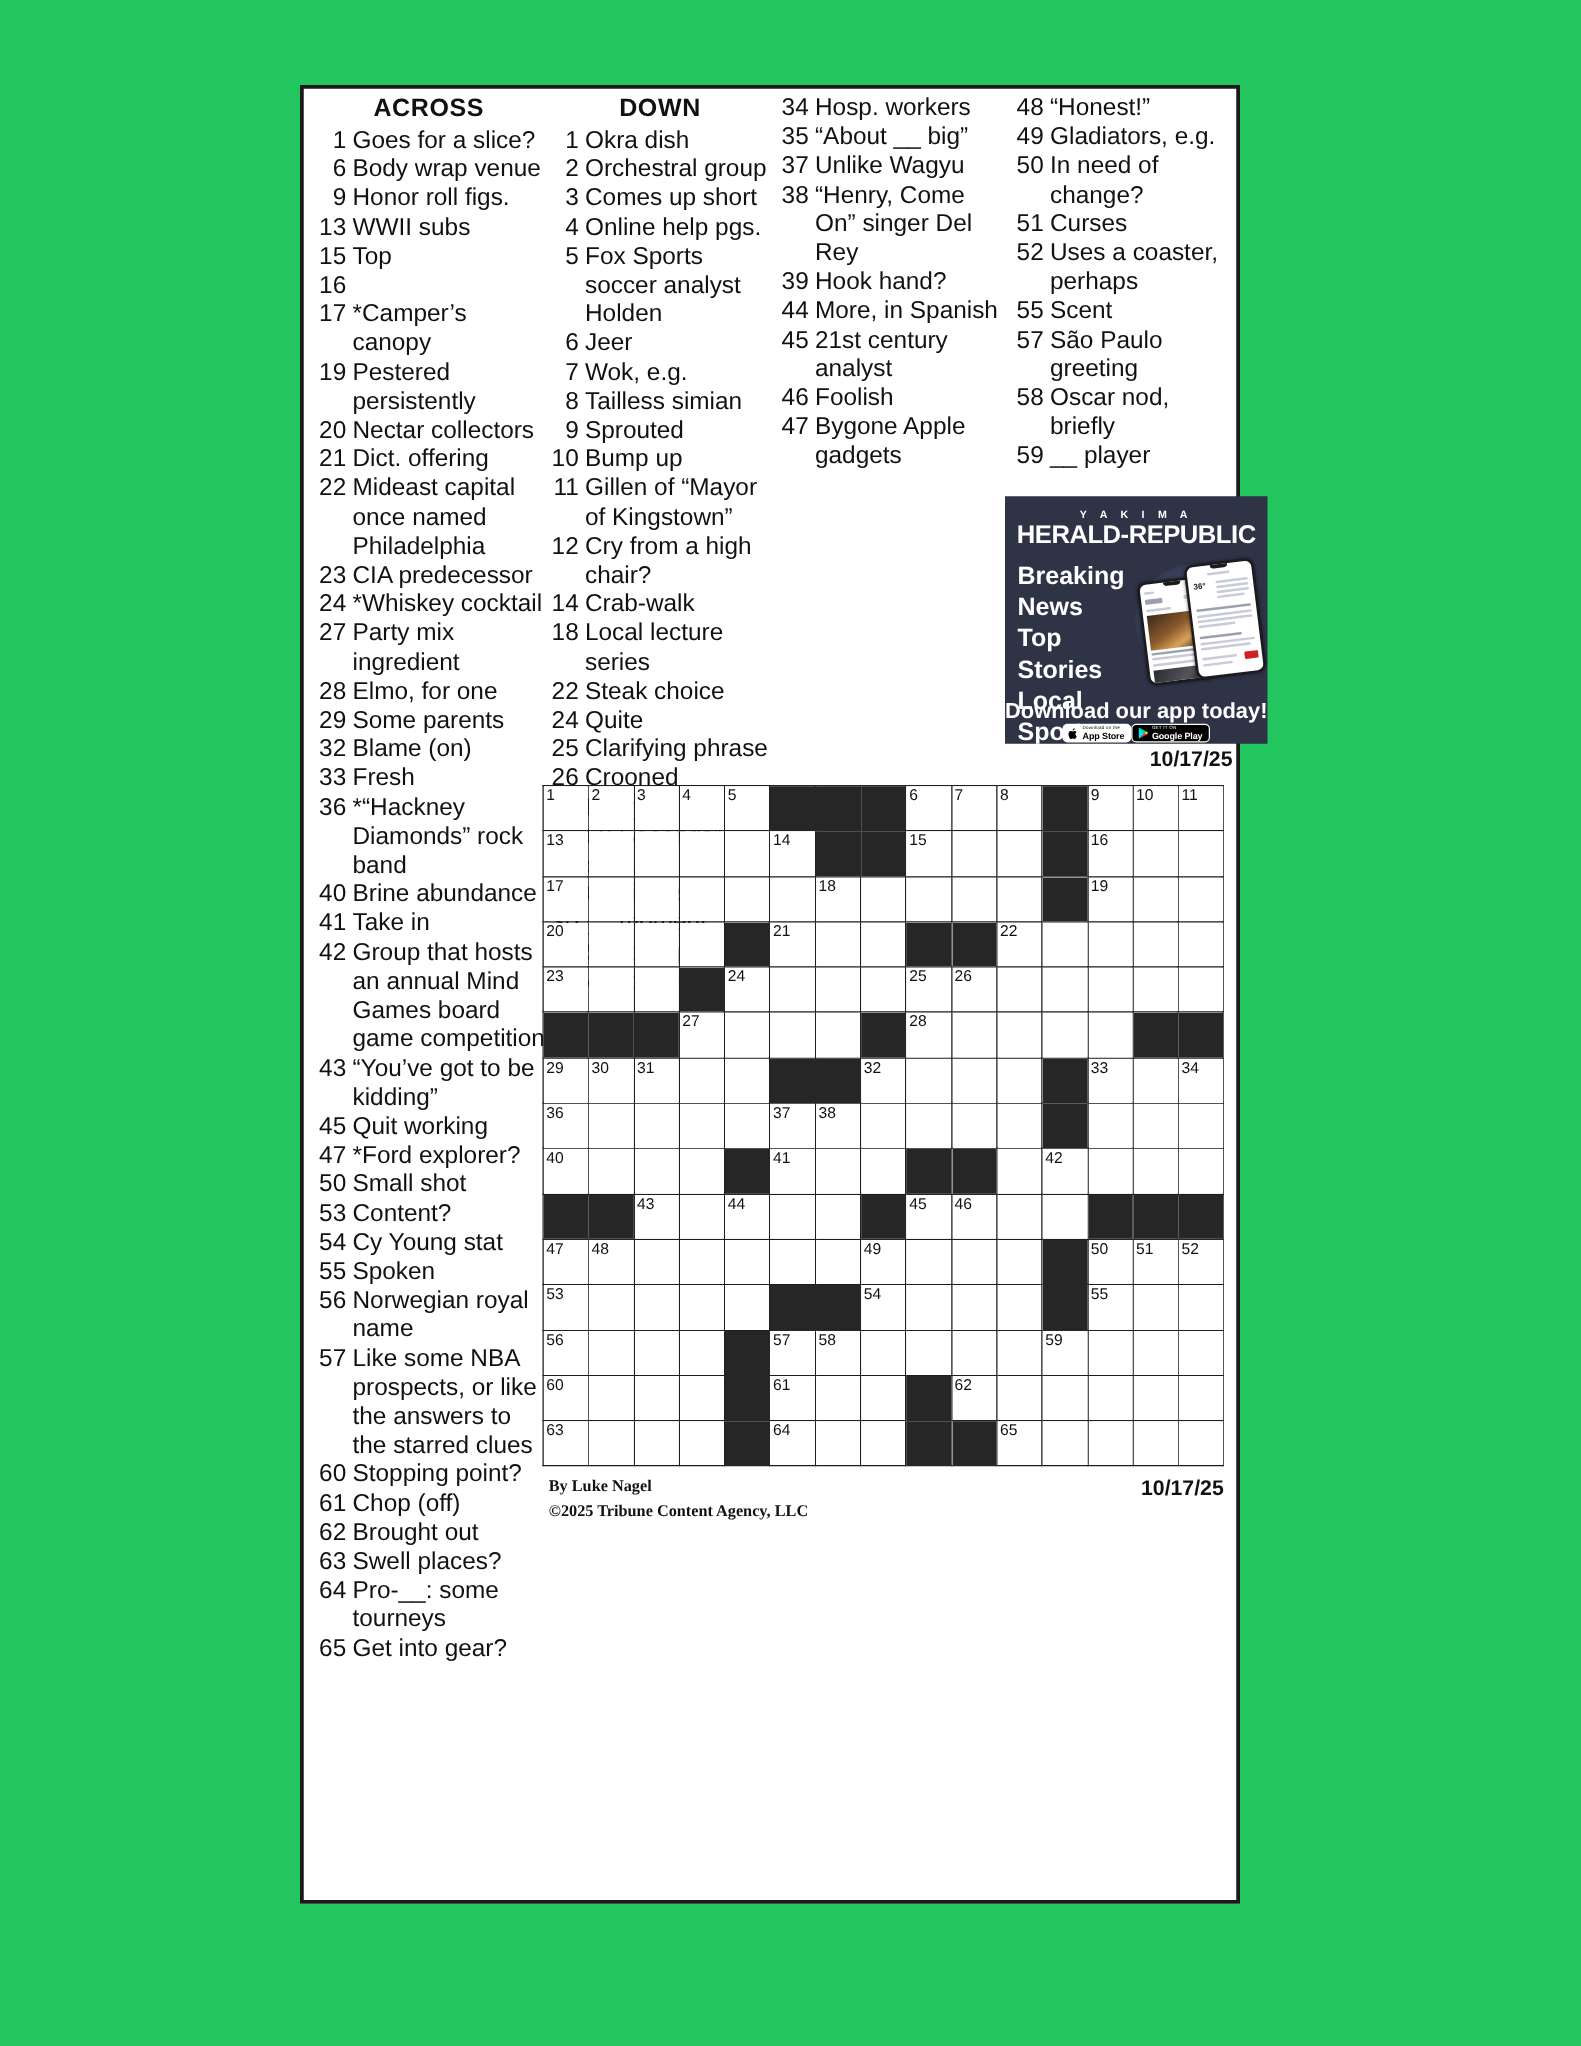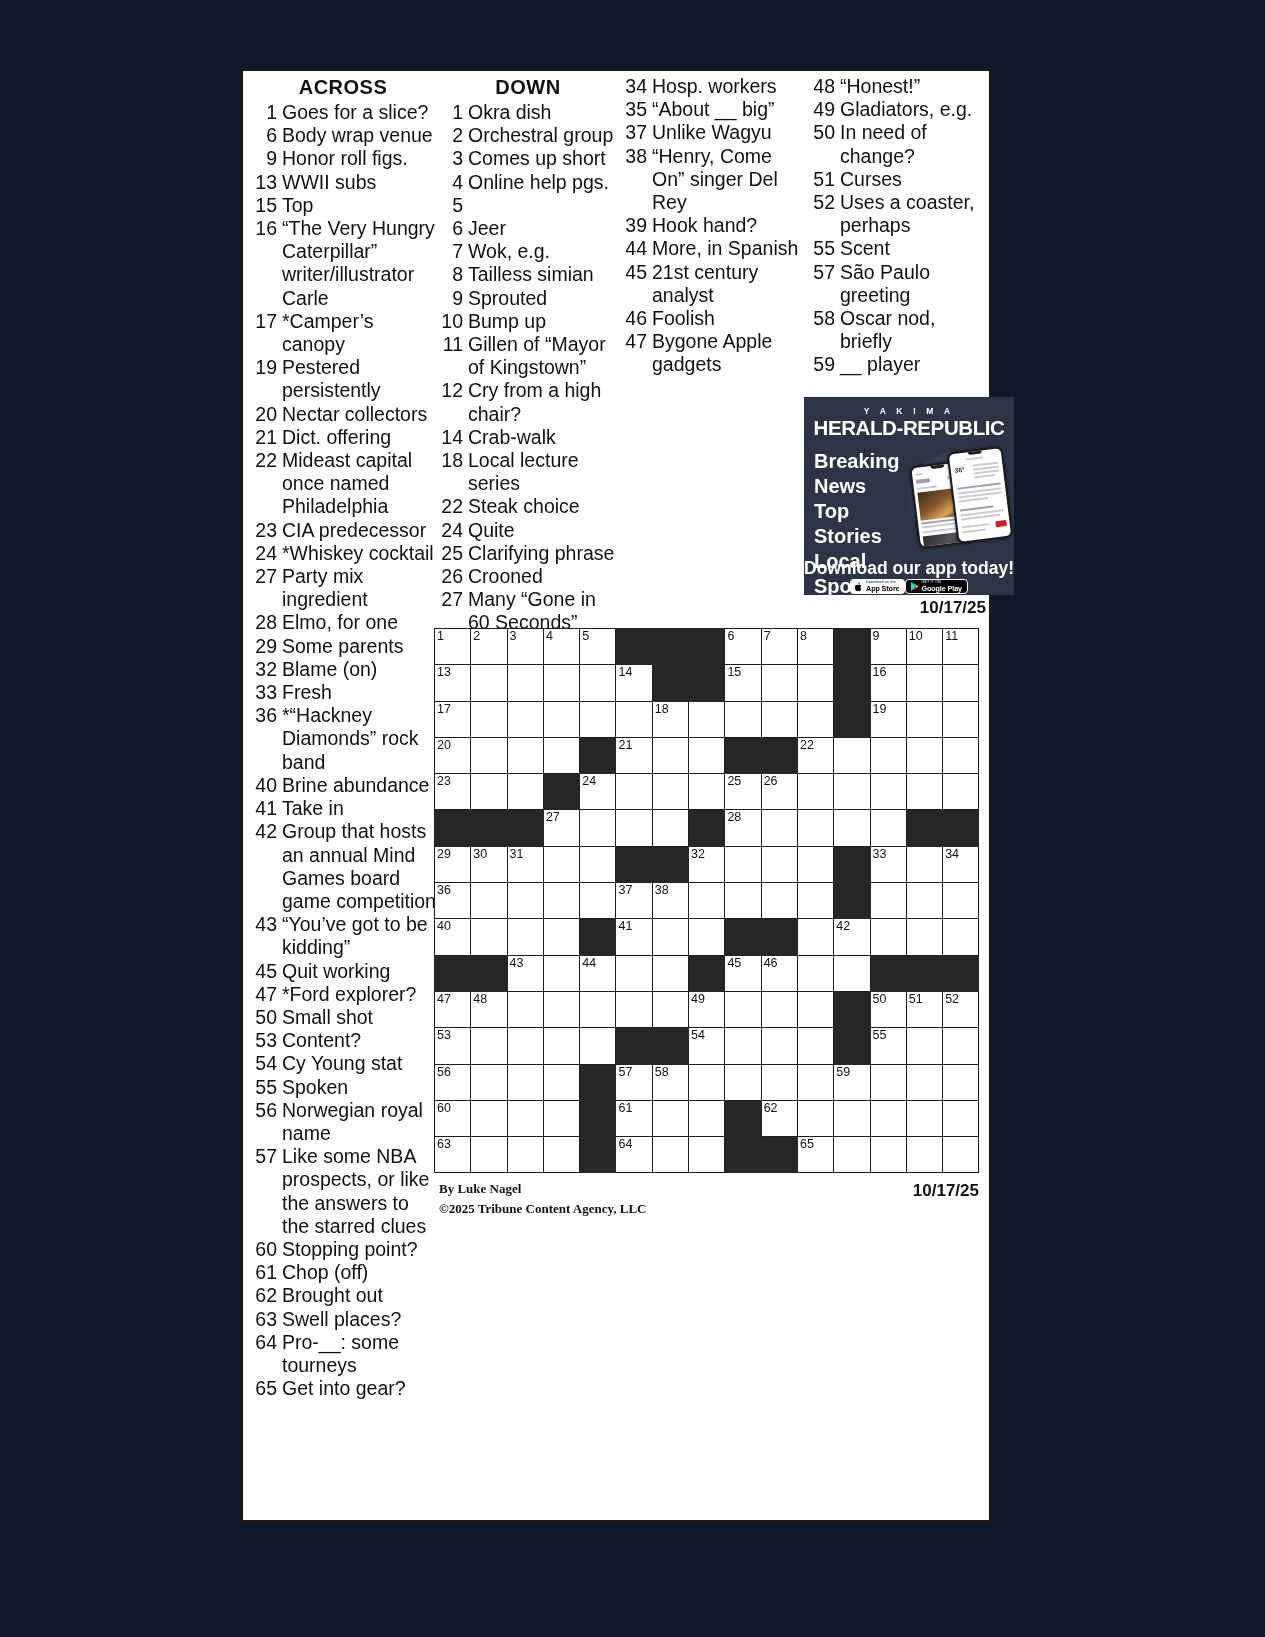--- a/index.html
+++ b/index.html
@@ -1,18 +1,18 @@
 <!DOCTYPE html>
 <html><head>
 <meta charset="utf-8">
 <style>
   html,body{margin:0;padding:0;background:#ffffff;}
   body{width:1265px;height:1637px;font-family:"Liberation Sans",sans-serif;-webkit-font-smoothing:antialiased;}
 
-  #page{position:relative;width:1265px;height:1637px;background:#0f172a;box-sizing:border-box;}
+  #page{position:relative;width:1265px;height:1637px;background:#22c55e;box-sizing:border-box;}
 
   
   #frame{position:absolute;left:240px;top:68px;width:752px;height:1455px;border:3px solid #1a1a1a;box-sizing:border-box;background:#fff;}
 
   
   .cluecols{position:absolute;left:3px;top:4px;width:744px;}
   .col{position:absolute;top:0;}
   .col-1{left:4px;width:186px;}
   .col-2{left:190px;width:184px;}
   .col-3{left:374px;width:188px;}
@@ -99,21 +99,20 @@
             <li>
               <span class="num">13</span>
               <span class="txt">WWII subs</span>
             </li>
             <li>
               <span class="num">15</span>
               <span class="txt">Top</span>
             </li>
             <li>
               <span class="num">16</span>
-              <span class="txt">“The Very Hungry Caterpillar” writer/illustrator Carle</span>
             </li>
             <li>
               <span class="num">17</span>
               <span class="txt">*Camper’s canopy</span>
             </li>
             <li>
               <span class="num">19</span>
               <span class="txt">Pestered persistently</span>
             </li>
             <li>
@@ -249,20 +248,21 @@
             <li>
               <span class="num">3</span>
               <span class="txt">Comes up short</span>
             </li>
             <li>
               <span class="num">4</span>
               <span class="txt">Online help pgs.</span>
             </li>
             <li>
               <span class="num">5</span>
+              <span class="txt">Fox Sports soccer analyst Holden</span>
             </li>
             <li>
               <span class="num">6</span>
               <span class="txt">Jeer</span>
             </li>
             <li>
               <span class="num">7</span>
               <span class="txt">Wok, e.g.</span>
             </li>
             <li>

